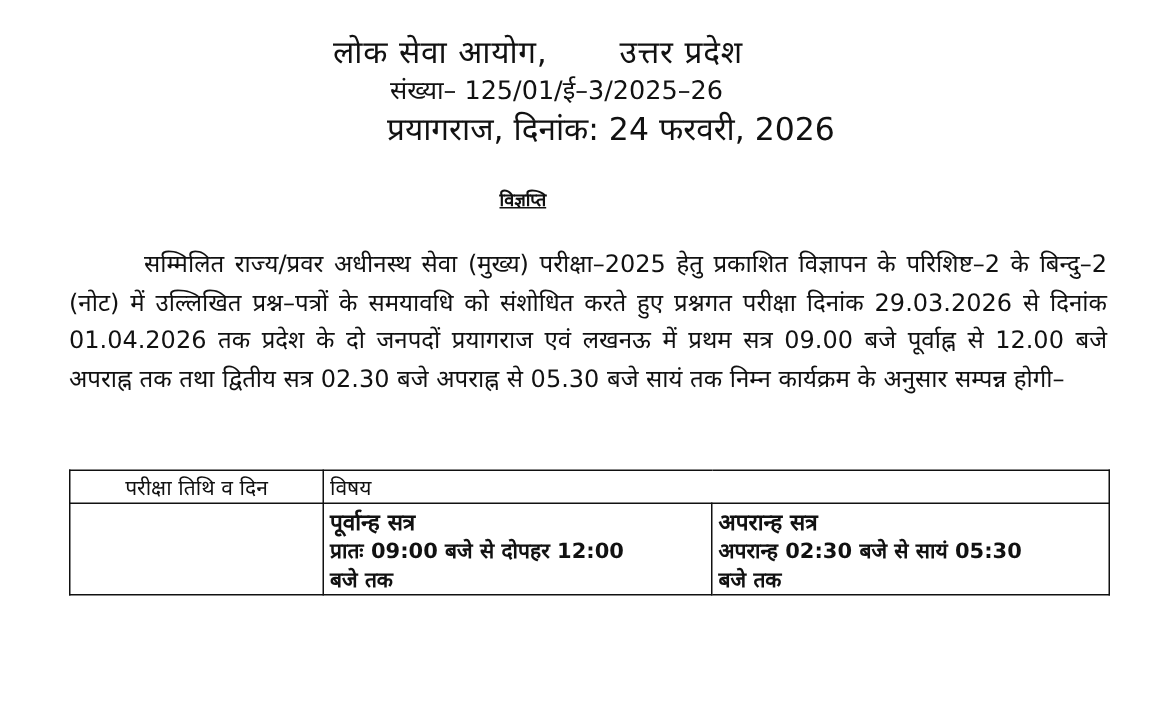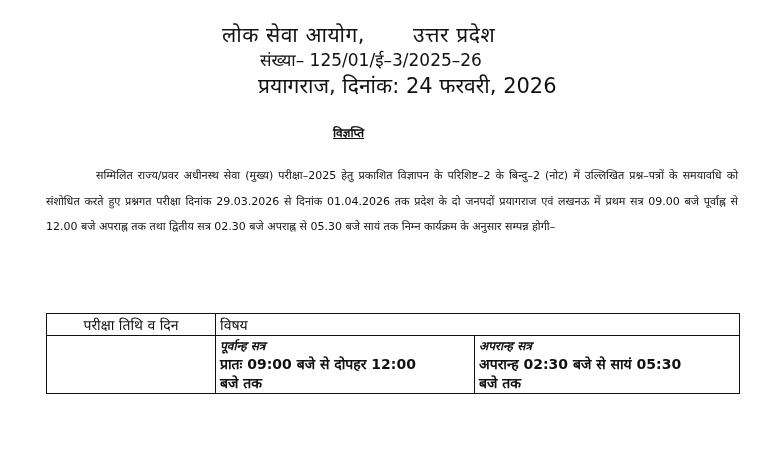--- a/index.html
+++ b/index.html
@@ -4,28 +4,28 @@
 <style>
   html, body { margin:0; padding:0; }
   body { width:780px; height:470px; overflow:hidden; background:#ffffff; position:relative;
          font-family:"DejaVu Sans", sans-serif; color:#111; }
   .header { position:absolute; left:0; top:0; width:780px; }
   .org { position:absolute; left:222px; top:20px; font-size:21px; letter-spacing:0.5px; white-space:nowrap; }
   .org .w2 { margin-left:48px;text-align:center; }
   .refno { position:absolute; left:260px; top:48px; font-size:17px; white-space:nowrap; }
   .dateline { position:absolute; left:258px; top:71px; font-size:21px; white-space:nowrap; }
   .title { position:absolute; left:333px; top:124px; font-size:12px; font-weight:bold; text-decoration:underline; }
-  .para { position:absolute; left:46px; top:163px; width:692px; font-size:11px; line-height:25.5px;
+  .para { position:absolute; left:46px; top:163px; width:692px; font-size:16px; line-height:25.5px;
           text-align:justify; text-indent:50px; }
   table.sched { position:absolute; left:46px; top:313px; width:694px; border-collapse:collapse;
                 font-size:14px; }
   table.sched td, table.sched th { border:1.6px solid #111; padding:1px 4px; vertical-align:top; font-weight:normal; }
   .c1 { width:160px; text-align:center; }
   .ctr { text-align:left; }
-  .sess-title { font-weight:bold; font-size:12px;font-style:italic; }
+  .sess-title { font-weight:bold; font-size:15px; }
   .left { text-align:left; }
   .bold { font-weight:bold; }
 </style>
 </head>
 <body>
 
 <div class="header">
   <div class="org">
     <span>लोक सेवा आयोग,</span><span class="w2">उत्तर प्रदेश</span>
   </div>

